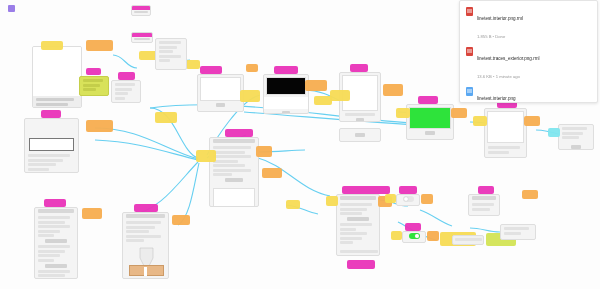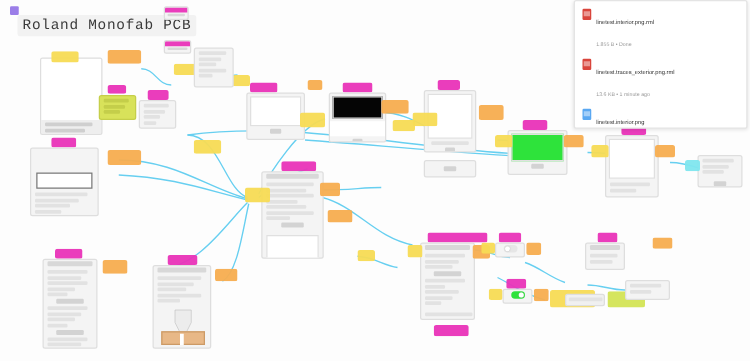--- a/index.html
+++ b/index.html
@@ -115,21 +115,20 @@
         <path d="M398,222 C410,228 420,236 436,240"></path>
         <path d="M286,205 C300,206 306,212 318,214"></path>
 
         <path d="M150,108 C240,96 330,120 430,124"></path>
         <path d="M244,112 C300,116 360,122 432,126"></path>
       </g>
     </svg>
 
     <div class="logo-dot"></div>
 
-    <div class="graph-title">Roland Monofab PCB</div>
 
     <div class="chip" style="left:131px;top:5px;width:20px;height:11px;background:#f4f4f4;border:.5px solid #ddd;">
       <div class="cbar h-pink"></div>
         <div class="cln" style="background:#d8d8d8"></div>
     </div>
 
     <div class="chip" style="left:131px;top:32px;width:22px;height:11px;background:#f4f4f4;border:.5px solid #ddd;">
       <div class="cbar h-pink"></div>
         <div class="cln" style="background:#d8d8d8"></div>
     </div>

